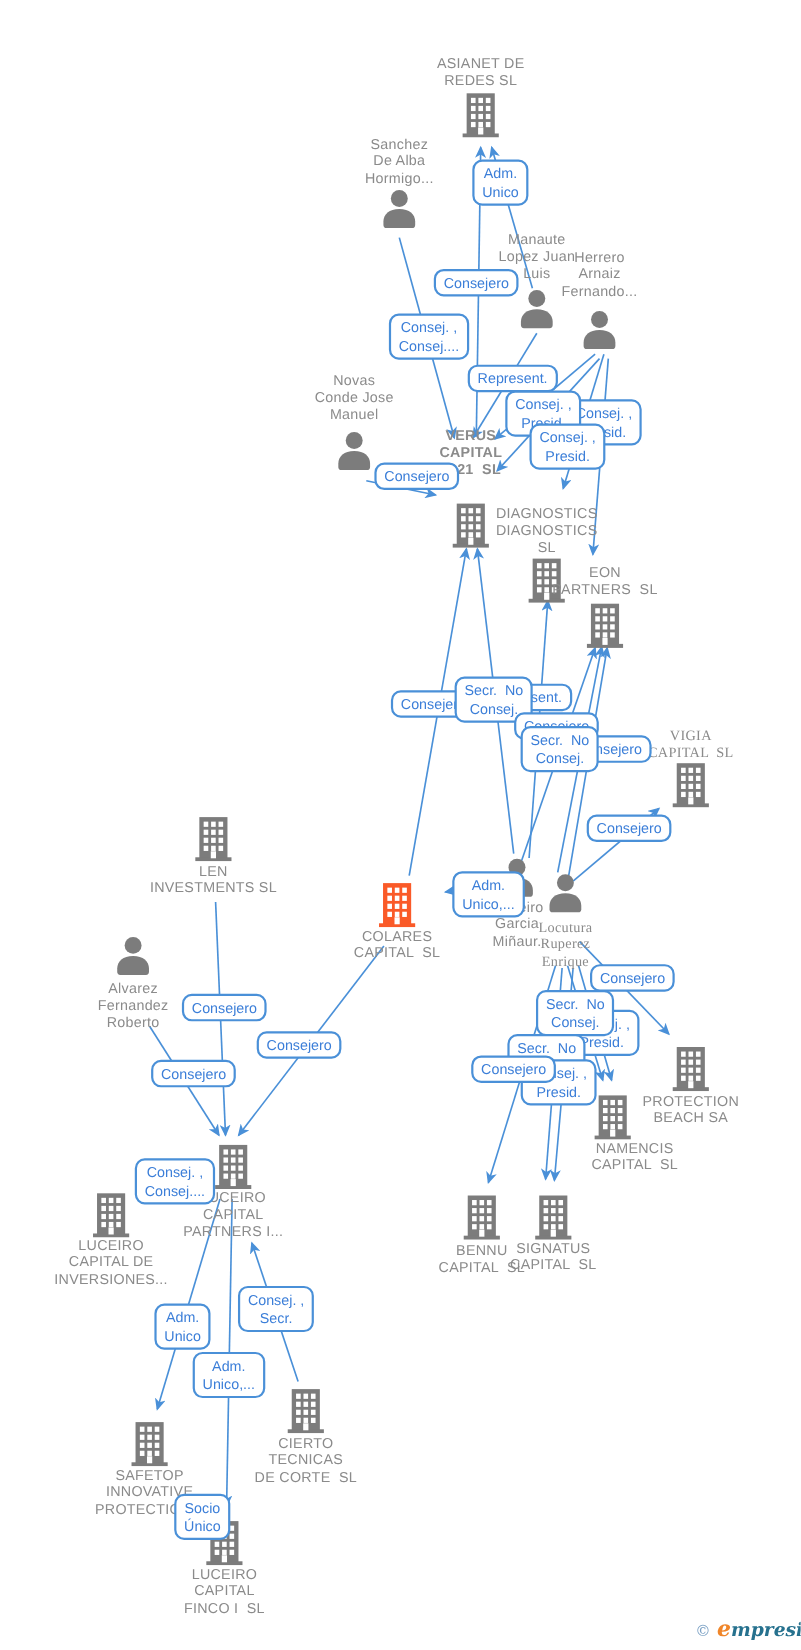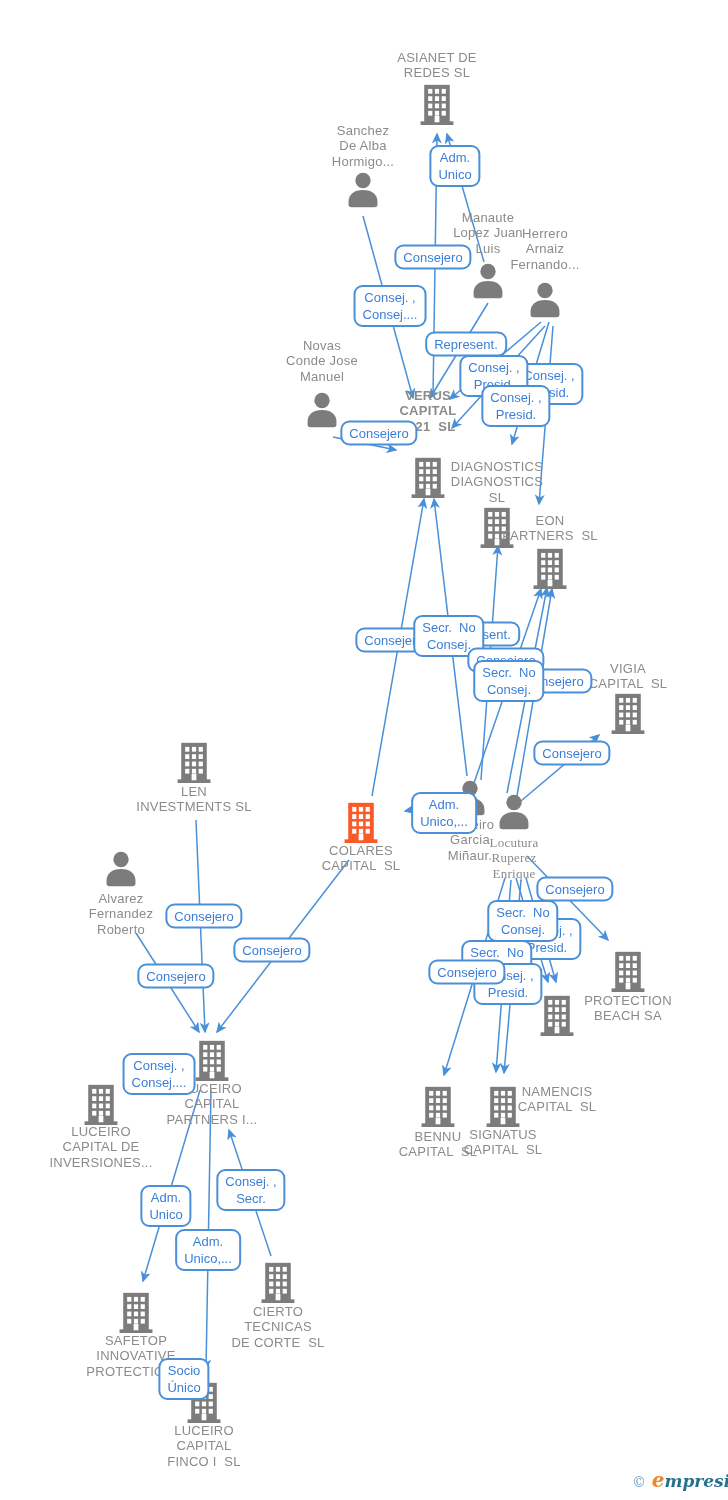--- a/index.html
+++ b/index.html
@@ -162,21 +162,21 @@
           <rect x="21.7" y="6.5" width="4.6" height="5.2" fill="#fff"></rect>
           <rect x="21.7" y="14.5" width="4.6" height="5.2" fill="#fff"></rect>
           <rect x="21.7" y="22.5" width="4.6" height="5.2" fill="#fff"></rect>
           <rect x="21.7" y="30.5" width="4.6" height="5.2" fill="#fff"></rect>
           <rect x="29.1" y="6.5" width="4.6" height="5.2" fill="#fff"></rect>
           <rect x="29.1" y="14.5" width="4.6" height="5.2" fill="#fff"></rect>
           <rect x="29.1" y="22.5" width="4.6" height="5.2" fill="#fff"></rect>
           <rect x="29.1" y="30.5" width="4.6" height="5.2" fill="#fff"></rect>
           <rect x="21.4" y="36" width="5.2" height="7" fill="#fff"></rect>
         </svg></div>
-      <div class="node-label" style="left: 628px; top: 661px;"><div>VIGIA</div><div>CAPITAL  SL</div></div>
+      <div class="node-label" style="left: 628px; top: 661px; font-family: Liberation Serif, serif;"><div>VIGIA</div><div>CAPITAL  SL</div></div>
     </div>
     <div class="node">
       <div class="icon" style="left: 172px; top: 741px;"><svg viewBox="0 0 48 46" width="44" height="42">
           <rect x="10" y="2" width="28" height="41" fill="#7c7c7c"></rect>
           <rect x="6" y="42" width="36" height="4" fill="#7c7c7c"></rect>
           <rect x="14.3" y="6.5" width="4.6" height="5.2" fill="#fff"></rect>
           <rect x="14.3" y="14.5" width="4.6" height="5.2" fill="#fff"></rect>
           <rect x="14.3" y="22.5" width="4.6" height="5.2" fill="#fff"></rect>
           <rect x="14.3" y="30.5" width="4.6" height="5.2" fill="#fff"></rect>
           <rect x="21.7" y="6.5" width="4.6" height="5.2" fill="#fff"></rect>
@@ -242,21 +242,21 @@
           <rect x="21.7" y="6.5" width="4.6" height="5.2" fill="#fff"></rect>
           <rect x="21.7" y="14.5" width="4.6" height="5.2" fill="#fff"></rect>
           <rect x="21.7" y="22.5" width="4.6" height="5.2" fill="#fff"></rect>
           <rect x="21.7" y="30.5" width="4.6" height="5.2" fill="#fff"></rect>
           <rect x="29.1" y="6.5" width="4.6" height="5.2" fill="#fff"></rect>
           <rect x="29.1" y="14.5" width="4.6" height="5.2" fill="#fff"></rect>
           <rect x="29.1" y="22.5" width="4.6" height="5.2" fill="#fff"></rect>
           <rect x="29.1" y="30.5" width="4.6" height="5.2" fill="#fff"></rect>
           <rect x="21.4" y="36" width="5.2" height="7" fill="#fff"></rect>
         </svg></div>
-      <div class="node-label" style="left: 557px; top: 1036px; margin-top: 48px;"><div>NAMENCIS</div><div>CAPITAL  SL</div></div>
+      <div class="node-label" style="left: 577px; top: 1036px;"><div>NAMENCIS</div><div>CAPITAL  SL</div></div>
     </div>
     <div class="node">
       <div class="icon" style="left: 416px; top: 1085px;"><svg viewBox="0 0 48 46" width="44" height="42">
           <rect x="10" y="2" width="28" height="41" fill="#7c7c7c"></rect>
           <rect x="6" y="42" width="36" height="4" fill="#7c7c7c"></rect>
           <rect x="14.3" y="6.5" width="4.6" height="5.2" fill="#fff"></rect>
           <rect x="14.3" y="14.5" width="4.6" height="5.2" fill="#fff"></rect>
           <rect x="14.3" y="22.5" width="4.6" height="5.2" fill="#fff"></rect>
           <rect x="14.3" y="30.5" width="4.6" height="5.2" fill="#fff"></rect>
           <rect x="21.7" y="6.5" width="4.6" height="5.2" fill="#fff"></rect>

